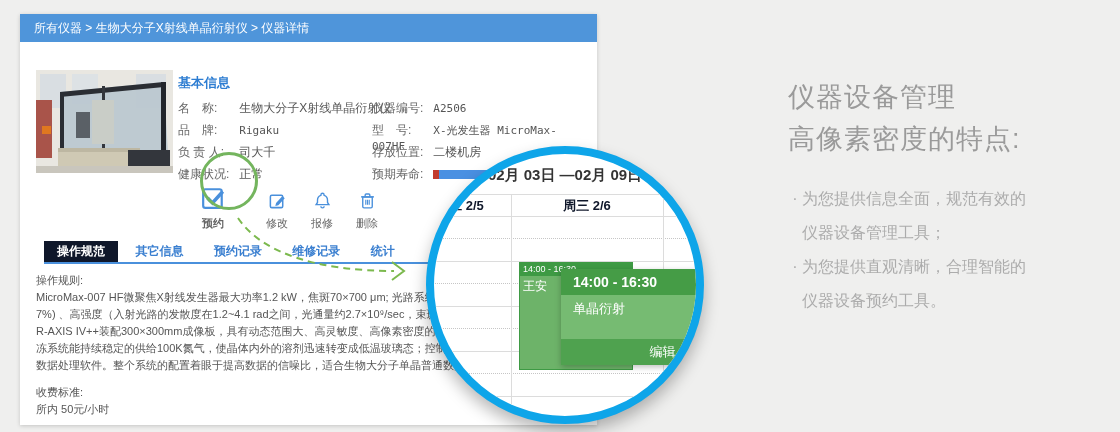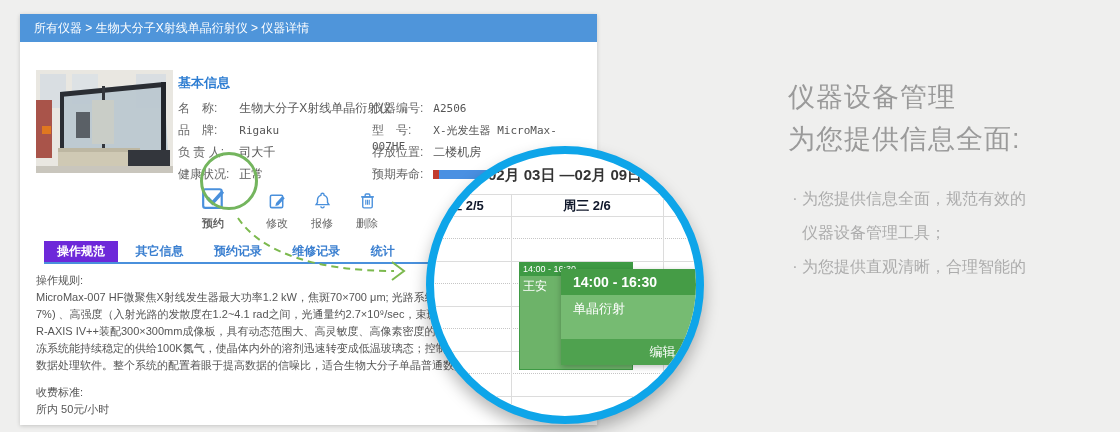--- a/index.html
+++ b/index.html
@@ -26,21 +26,21 @@
   .action{position:absolute;width:56px;text-align:center;cursor:pointer;}
   .action .lbl{font-size:11px;color:#666;margin-top:2px;}
   .reserve-ring{position:absolute;left:180px;top:138px;width:52px;height:52px;border:3px solid #74b55e;
                 border-radius:50%;z-index:3;pointer-events:none;}
 
   .tabs{position:absolute;left:0;top:227px;width:100%;height:23px;}
   .tabs .rule{position:absolute;left:24px;right:0;bottom:0;height:2px;background:#4a90dc;}
   .tab{position:relative;display:inline-block;margin-left:0;padding:0 13px;height:21px;line-height:21px;
        font-size:12px;font-weight:bold;color:#3a7fd0;cursor:pointer;}
   .tab.first{margin-left:24px;}
-  .tab.active{background:#6d28d9;color:#fff;}
+  .tab.active{background:#0f172a;color:#fff;}
 
   .spec{position:absolute;left:16px;top:258px;width:556px;font-size:11px;color:#555;}
   .spec .line{white-space:nowrap;overflow:hidden;height:17px;line-height:17px;}
   .spec .gap{height:10px;}
 
   
   .arrow-svg{position:absolute;left:0;top:0;width:1120px;height:432px;z-index:2;pointer-events:none;}
 
   
   .magnifier{position:absolute;left:426px;top:146px;width:262px;height:262px;border:8px solid #0ea5e9;
@@ -233,22 +233,23 @@
           <span>编辑</span>
           <span>取消</span>
         </div>
       </div>
     </div>
   </div>
 
   <div class="promo">
     <div class="promo-head">
       <div>仪器设备管理</div>
-      <div>为您提供信息全面:</div>
+      <div>高像素密度的特点:</div>
     </div>
     <div class="promo-bullets">
       <div class="bullet-line"><span class="bullet-dot">·</span><span>为您提供信息全面，规范有效的</span></div>
       <div class="bullet-line bullet-cont">仪器设备管理工具；</div>
       <div class="bullet-line"><span class="bullet-dot">·</span><span>为您提供直观清晰，合理智能的</span></div>
+      <div class="bullet-line bullet-cont">仪器设备预约工具。</div>
     </div>
   </div>
 
 </div>
 
 </body></html>

